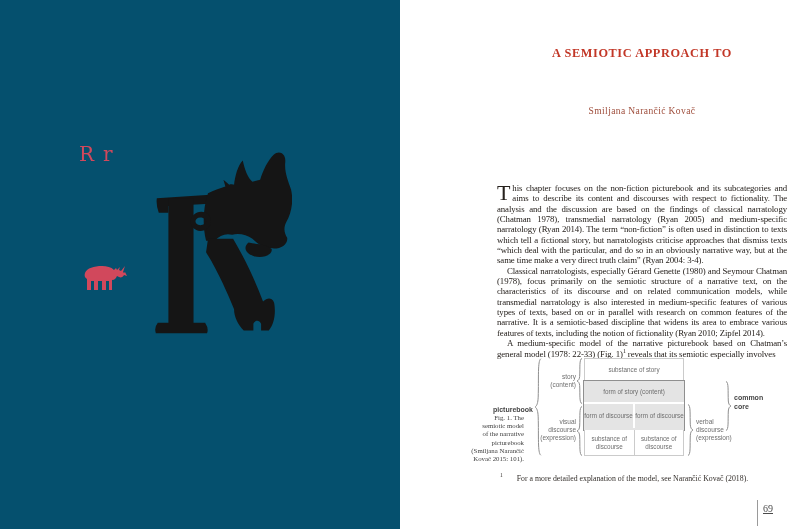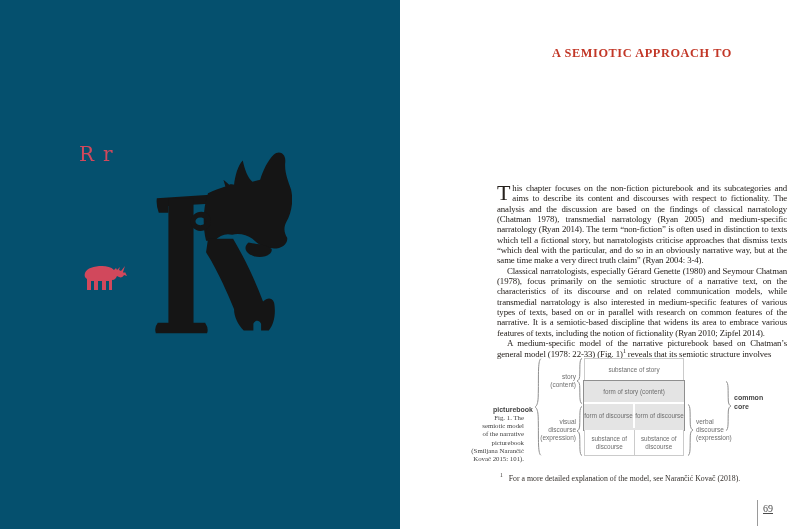--- a/index.html
+++ b/index.html
@@ -63,21 +63,21 @@
   .core .r3 .cell{flex:1;}
   .core .r3 .gap{width:2px;background:#fff;}
   .row4{position:absolute;left:0;top:72px;width:100px;height:26px;box-sizing:border-box;
         display:flex;background:#fff;border:1px solid var(--figure_border_light,#CBCBCB);border-top:none;}
   .row4 .cell{flex:1;}
   .row4 .divider{width:1px;background:var(--figure_border_light,#CBCBCB);}
 
   
   .footnote{position:absolute;left:100px;top:472px;width:290px;font-size:7.8px;color:#332E2A;}
   .footnote .fn-marker{font-size:5.5px;vertical-align:super;}
-  .footnote .fn-text{margin-left:6px;text-align:right;}
+  .footnote .fn-text{margin-left:14px;text-align:right;}
   .pagenum-rule{position:absolute;left:357px;top:500px;width:1px;height:26px;background:#9A9A9A;}
   .pagenum{position:absolute;left:363px;top:503px;font-size:10px;color:#4A4A4A;text-decoration:underline;}
 </style>
 </head>
 <body>
 
 <div class="spread">
 
   <div class="left-page">
     <div class="letter-pair">
@@ -97,25 +97,26 @@
       <path d="M58 92 L84 92 C97 114 107 136 115 157 C121 151 127 154 127 162 C128 172 126 181 121 187 L113 187 L113 180 C111 176 107 176 105 180 L105 187 L95 187 C89 181 85 173 85 165 C78 148 69 127 56 106 Z"></path>
     </svg>
   </div>
 
   <div class="right-page">
 
     <div class="chapter-title">
       <div>A SEMIOTIC APPROACH TO</div>
     </div>
 
+    <div class="author">Smiljana Narančić Kovač</div>
 
     <div class="body-text">
       <p><span class="dropcap">T</span><span>his chapter focuses on the non-fiction picturebook and its subcategories and aims to describe its content and discourses with respect to fictionality. The analysis and the discussion are based on the findings of classical narratology (Chatman 1978), transmedial narratology (Ryan 2005) and medium-specific narratology (Ryan 2014). The term “non-fiction” is often used in distinction to texts which tell a fictional story, but narratologists criticise approaches that dismiss texts “which deal with the particular, and do so in an obviously narrative way, but at the same time make a very direct truth claim” (Ryan 2004: 3-4).</span></p>
       <p class="indent">Classical narratologists, especially Gérard Genette (1980) and Seymour Chatman (1978), focus primarily on the semiotic structure of a narrative text, on the characteristics of its discourse and on related communication models, while transmedial narratology is also interested in medium-specific features of various types of texts, based on or in parallel with research on common features of the narrative. It is a semiotic-based discipline that widens its area to embrace various features of texts, including the notion of fictionality (Ryan 2010; Zipfel 2014).</p>
-      <p class="indent"><span>A medium-specific model of the narrative picturebook based on Chatman’s general model (1978: 22-33) (Fig. 1)</span><sup>1</sup><span> reveals that its semiotic structure involves</span></p>
+      <p class="indent"><span>A medium-specific model of the narrative picturebook based on Chatman’s general model (1978: 22-33) (Fig. 1)</span><sup>1</sup><span> reveals that its semiotic especially involves</span></p>
     </div>
 
     <div class="figure">
 
       <div class="fig-caption">
         <div>Fig. 1. The</div>
         <div>semiotic model</div>
         <div>of the narrative</div>
         <div>picturebook</div>
         <div>(Smiljana Narančić</div>

